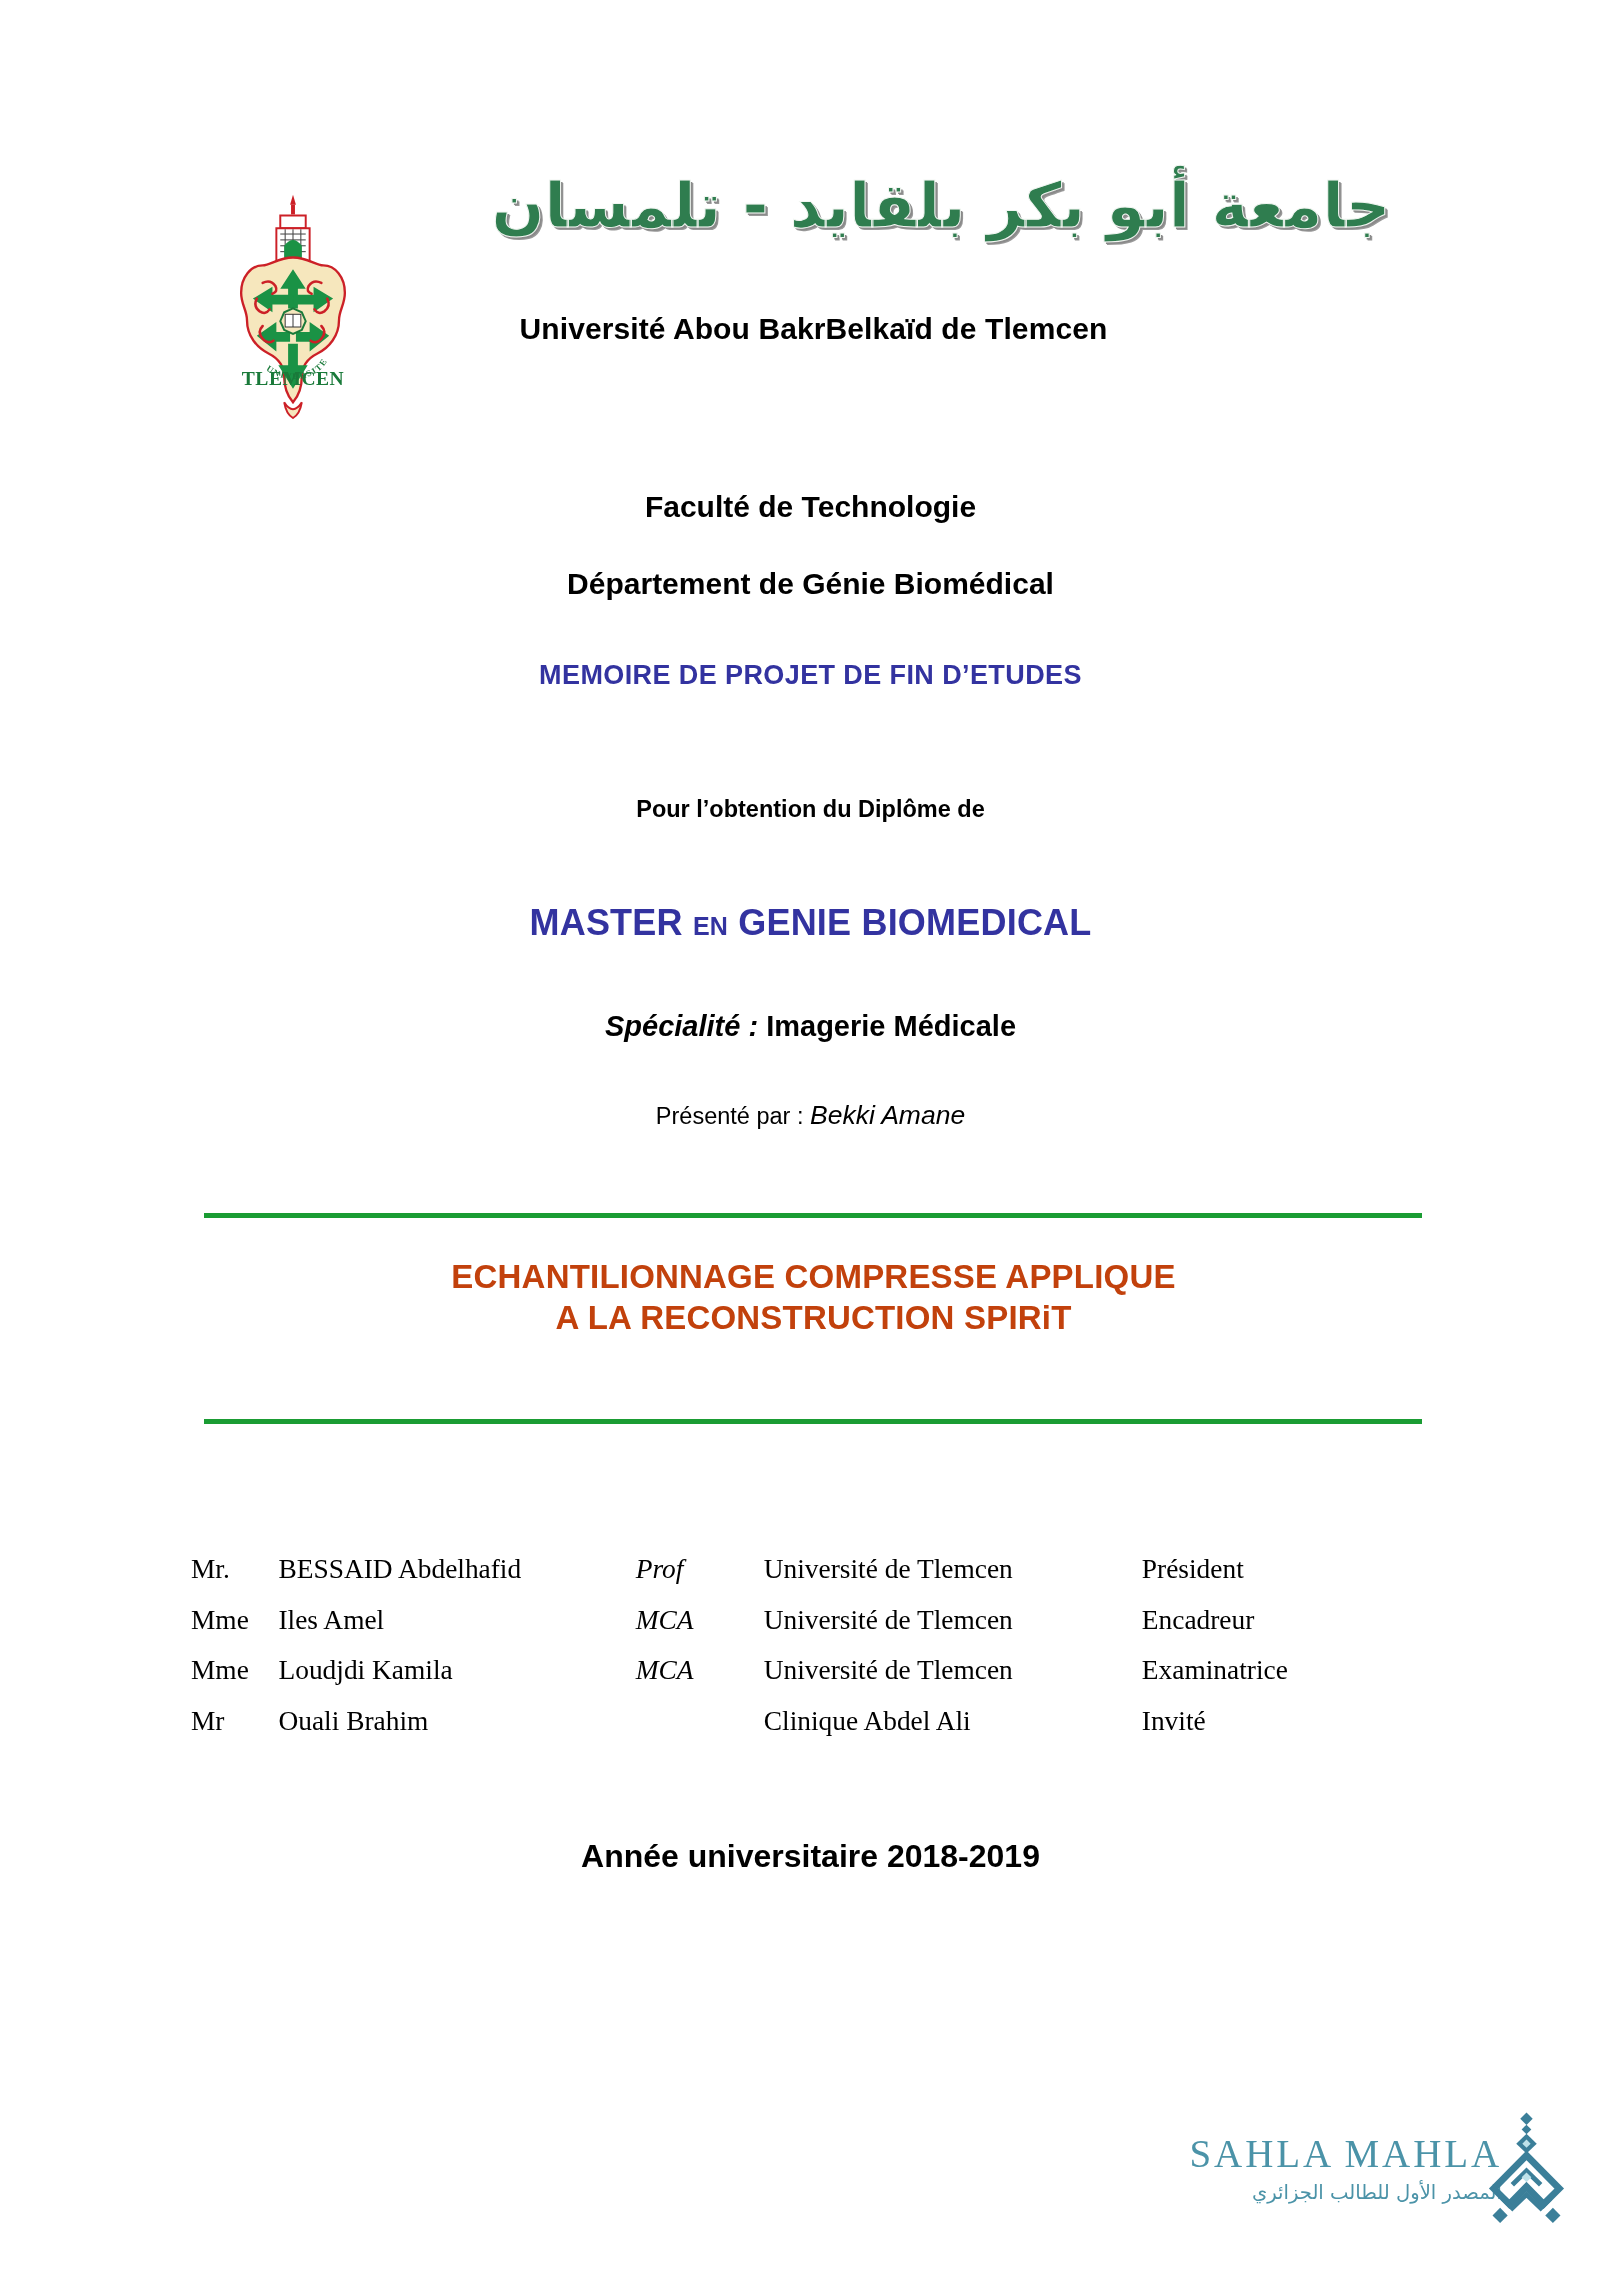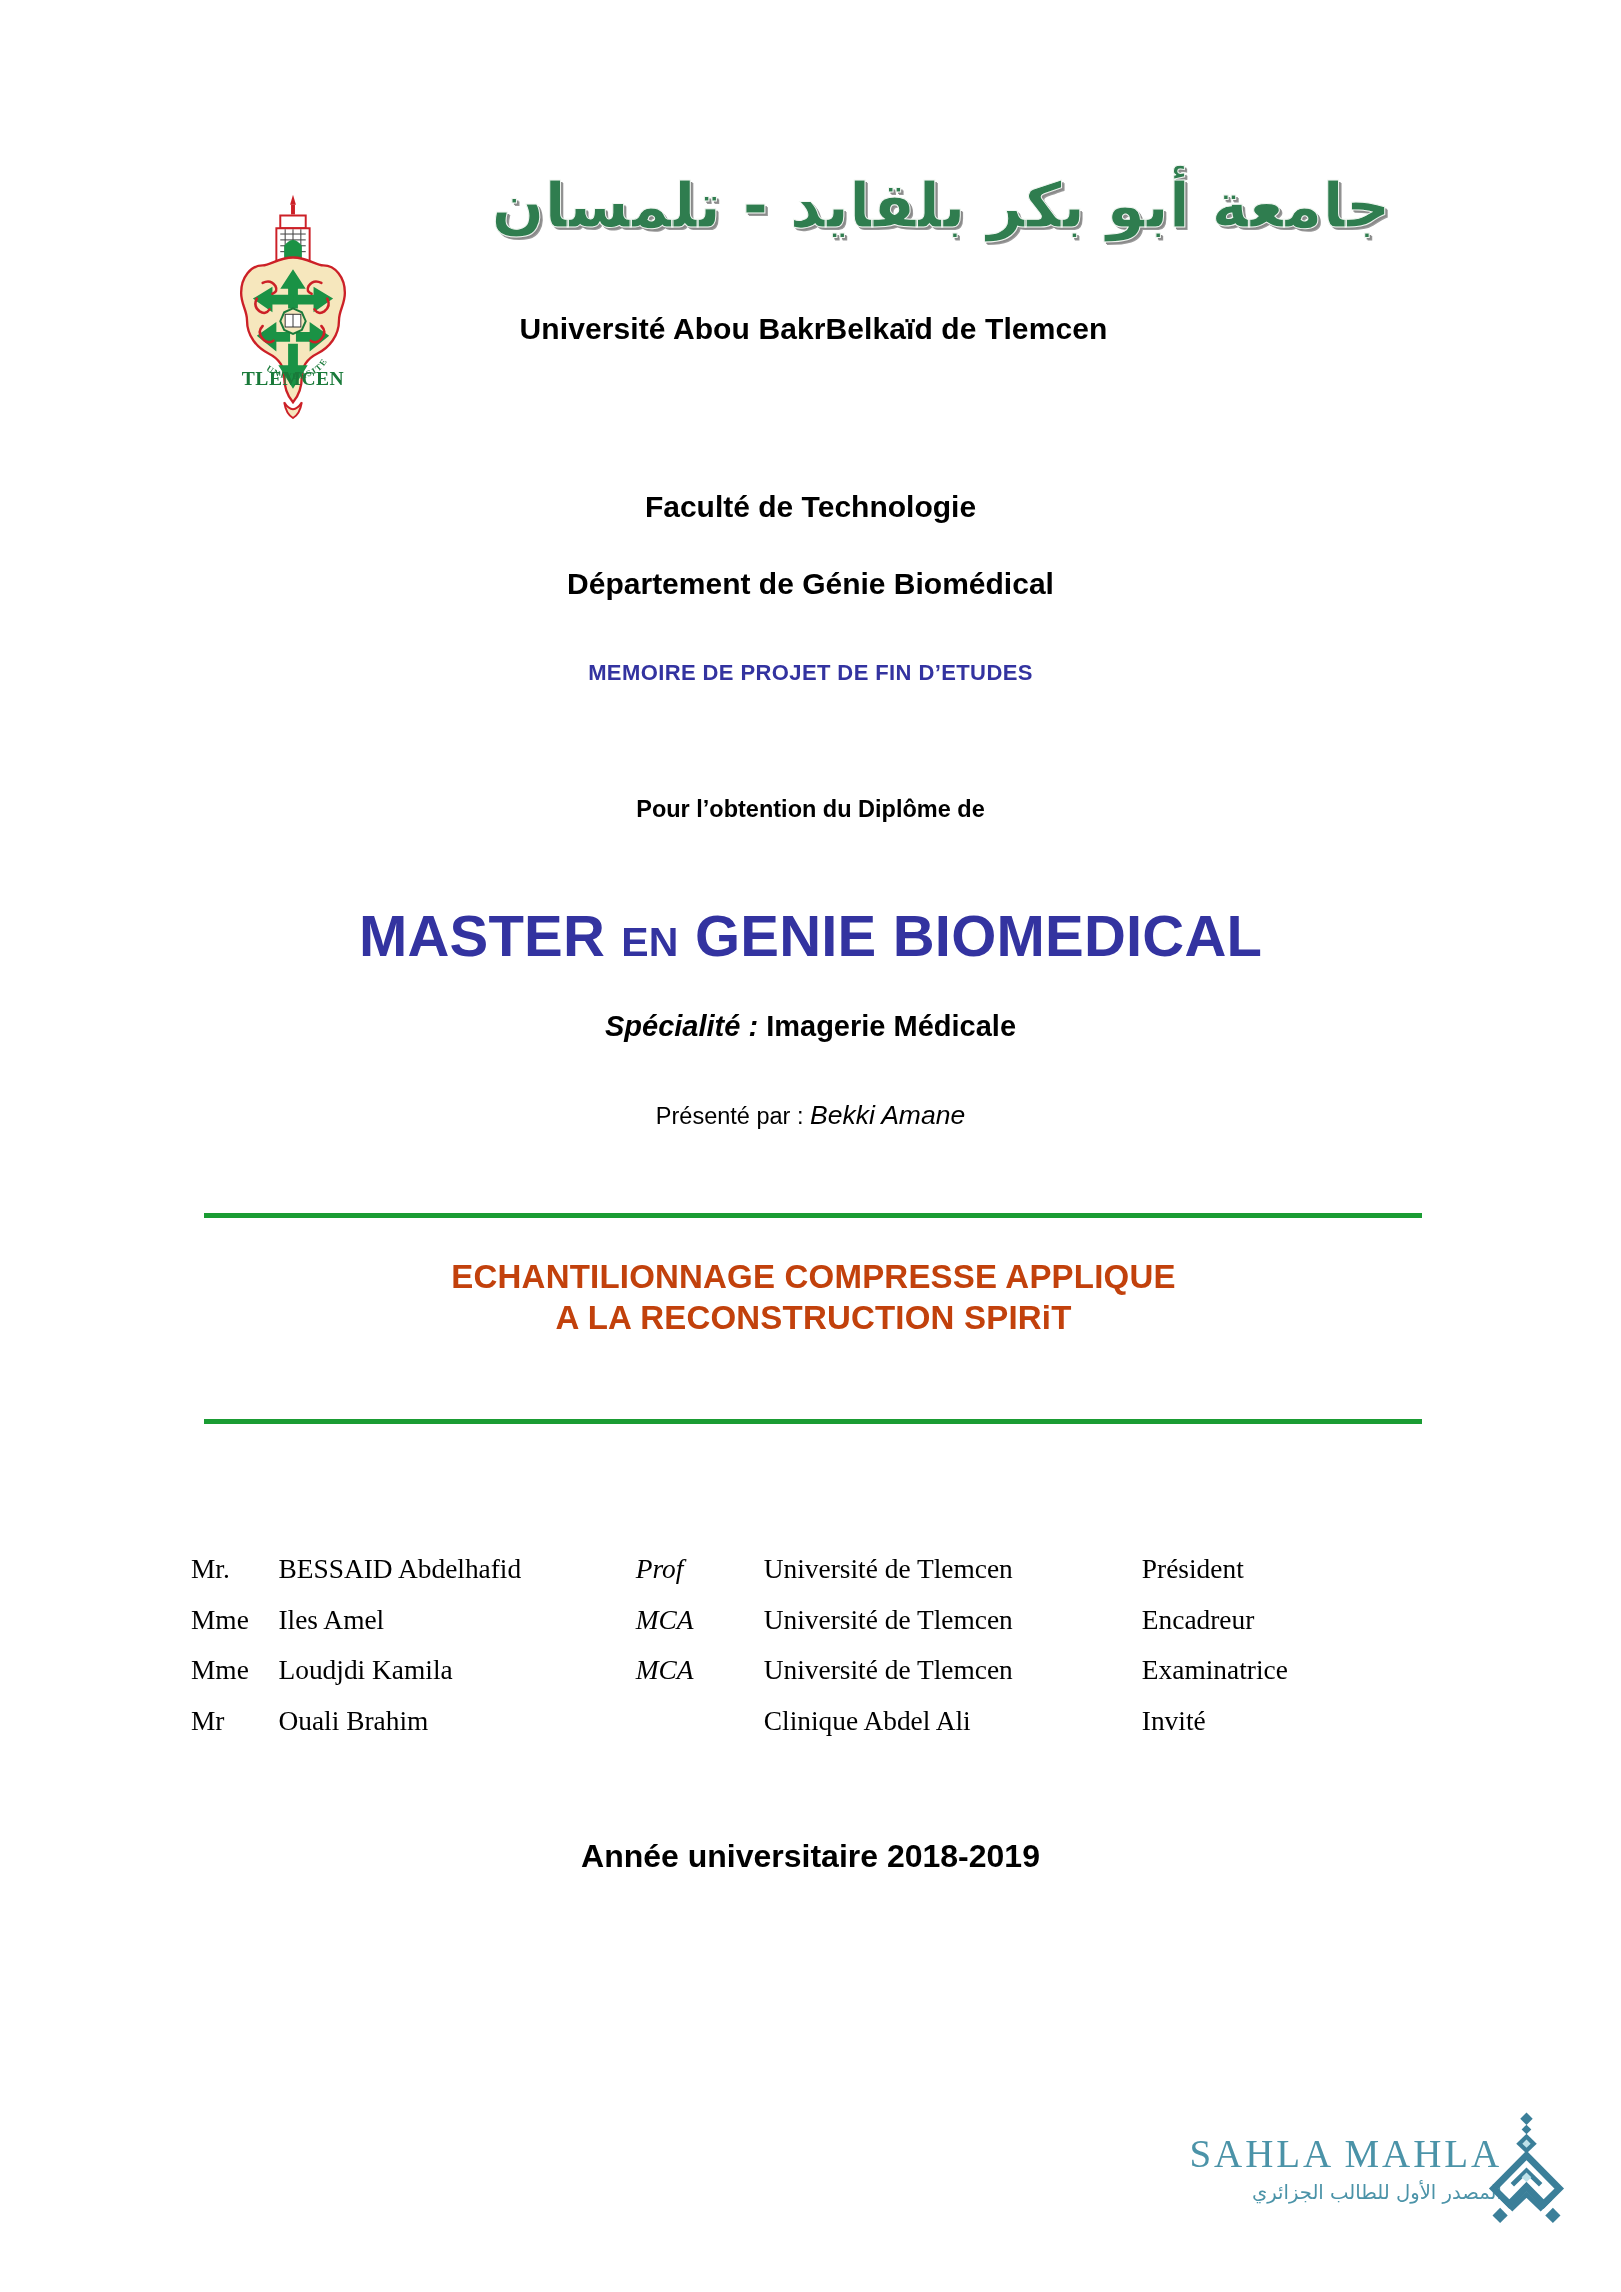--- a/index.html
+++ b/index.html
@@ -94,40 +94,40 @@
     top: 567px;
     left: 0; right: 0;
     font-size: 30px;
     font-weight: 700;
   }
 
   .memoire {
     position: absolute;
     top: 660px;
     left: 0; right: 0;
-    font-size: 22px;
+    font-size: 27px;
     font-weight: 700;
     color: #3333a0;
     font-variant: small-caps;
     letter-spacing: 0.4px;
   }
 
   .pour-obtention {
     position: absolute;
     top: 796px;
     left: 0; right: 0;
     font-size: 23.5px;
     font-weight: 700;
   }
 
   .master {
     position: absolute;
     top: 902px;
     left: 0; right: 0;
-    font-size: 58px;
+    font-size: 36px;
     font-weight: 700;
     color: #3333a0;
     font-variant: small-caps;
     letter-spacing: 0.2px;
   }
 
   .specialite {
     position: absolute;
     top: 1010px;
     left: 0; right: 0;

